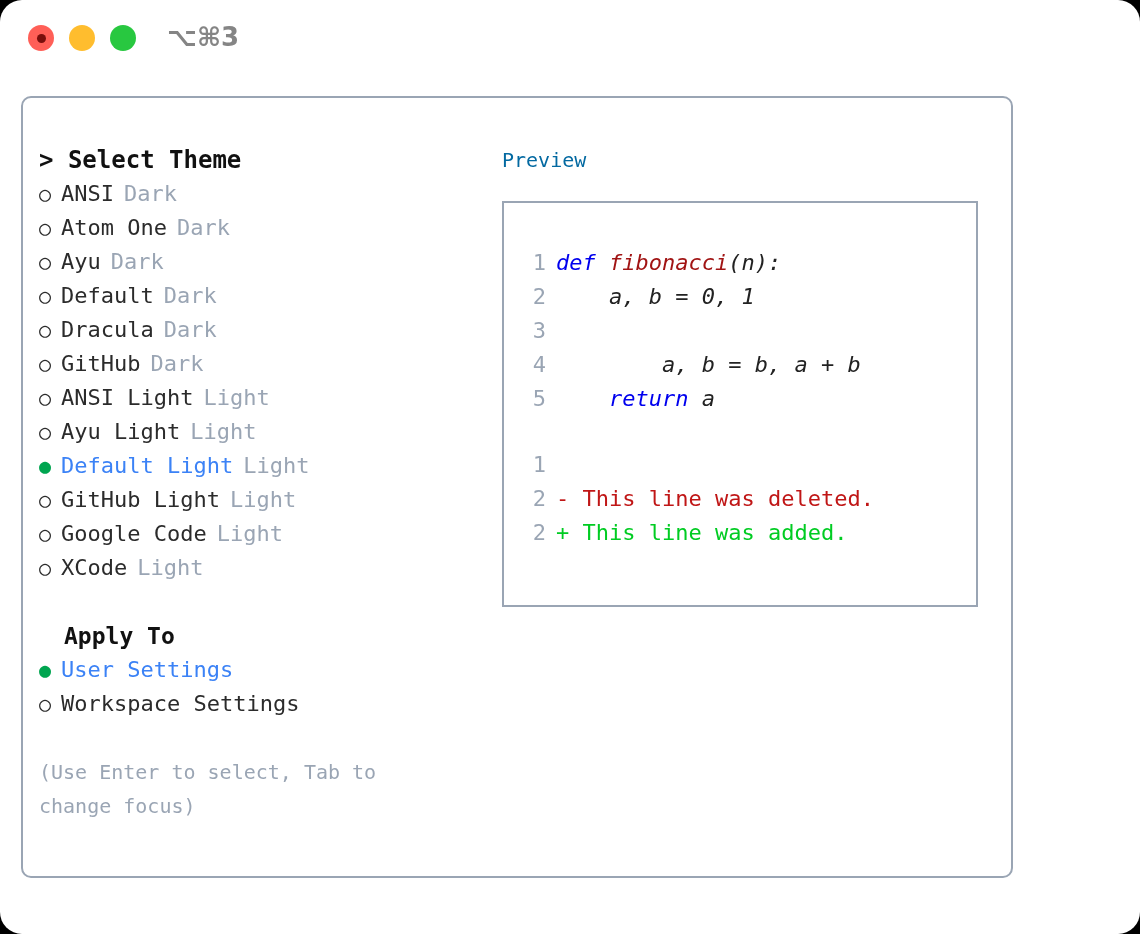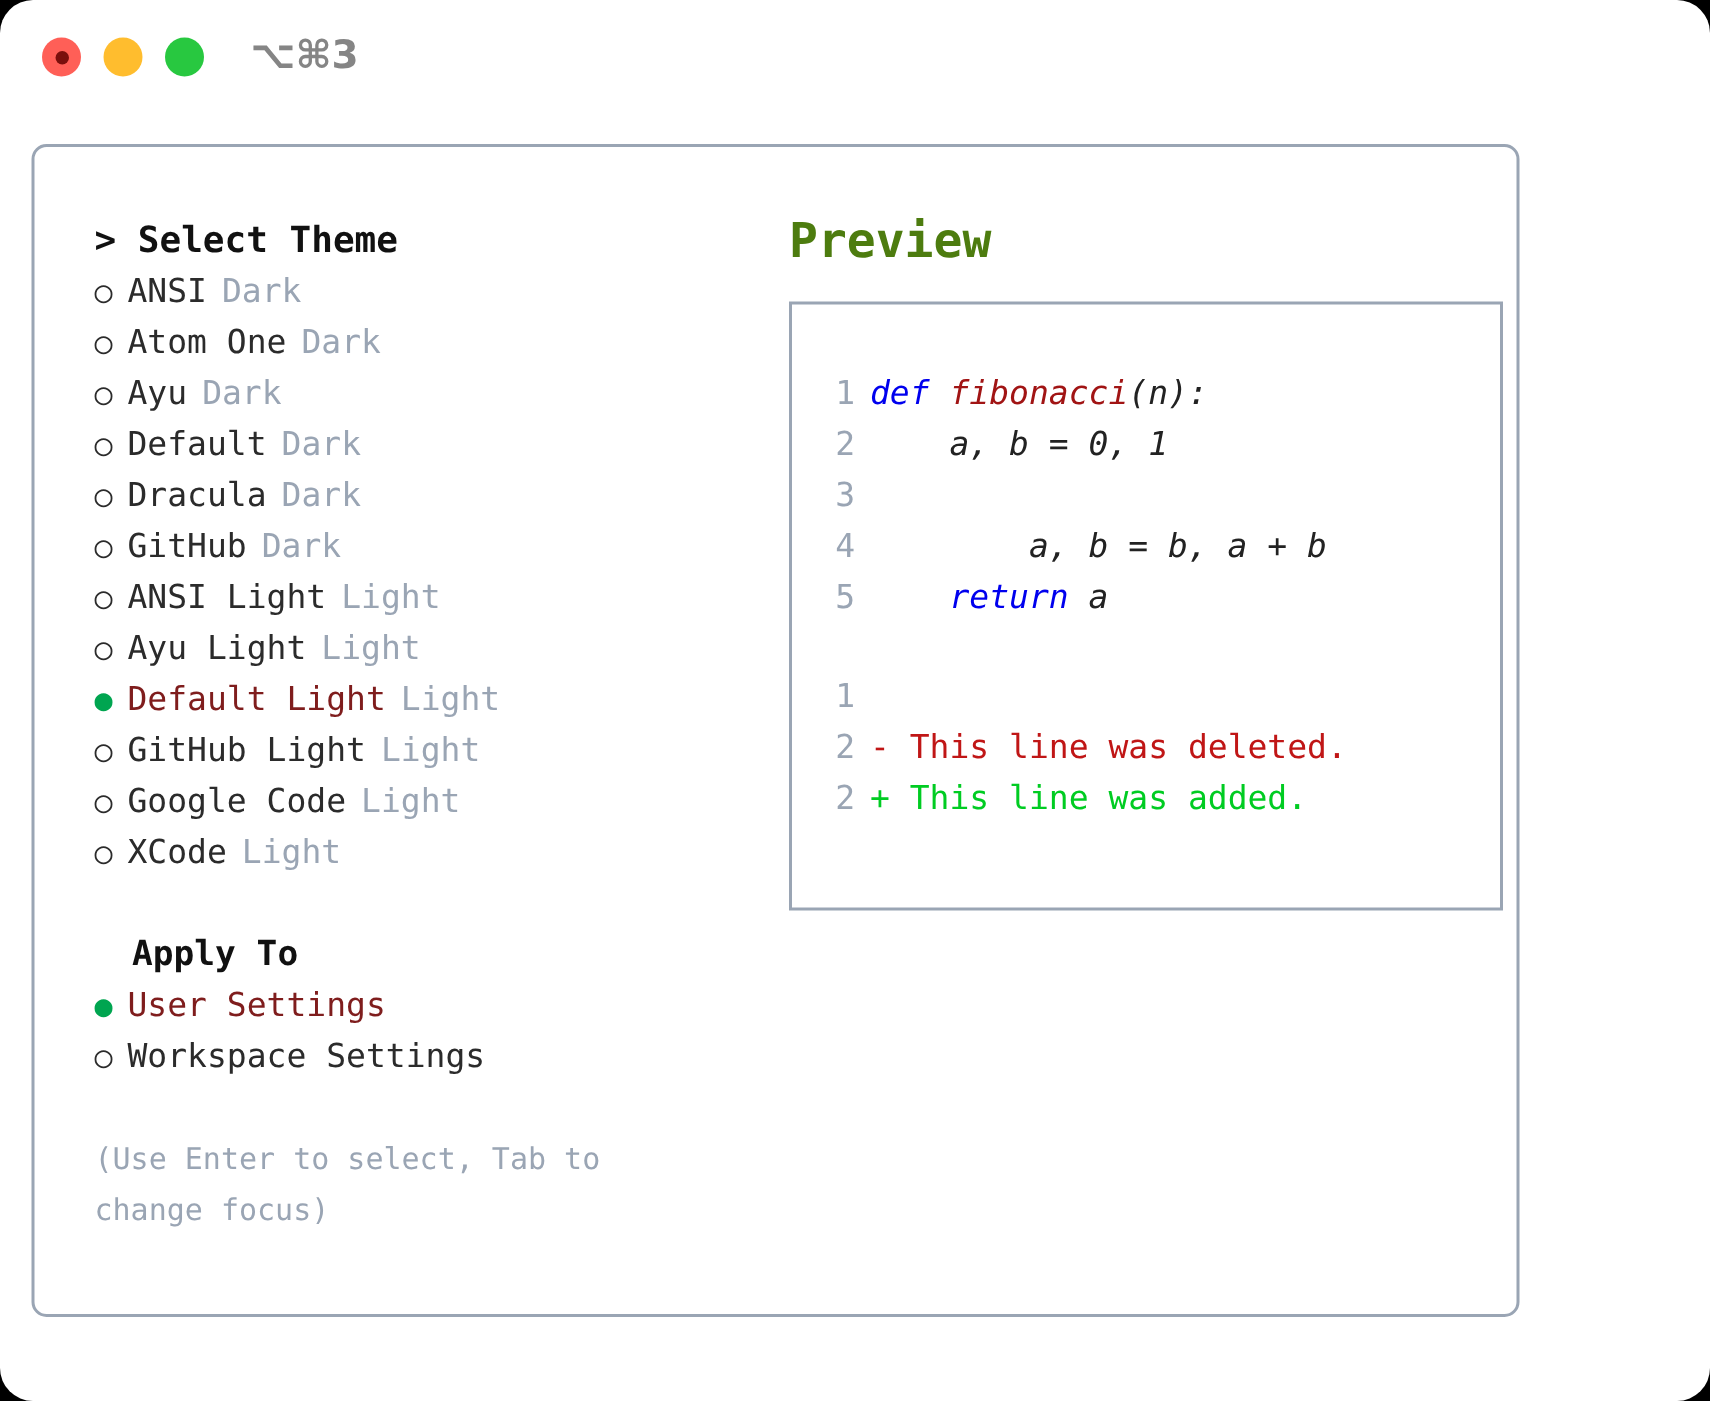--- a/index.html
+++ b/index.html
@@ -81,21 +81,20 @@
     border-radius: 10px;
     box-sizing: border-box;
     background: #ffffff;
   }
 
   .columns {
     position: absolute;
     left: 0; top: 0;
     width: 100%;
     height: 100%;
-    margin-left: 24px;
   }
 
   
   .left-col {
     position: absolute;
     left: 16px;
     top: 45px;
     width: 460px;
   }
   .section-title {
@@ -115,21 +114,21 @@
   }
   .bullet {
     width: 22px;
     flex: 0 0 22px;
     font-size: 20px;
     color: #2b2b2b;
     line-height: 34px;
   }
   .bullet.selected { color: #00a550; }
   .row-label { color: #2b2b2b; }
-  .row-label.selected { color: #7f1d1d; }
+  .row-label.selected { color: #3b82f6; }
   .row-tag {
     color: #9aa5b4;
     margin-left: 10px;
   }
 
   .spacer-block { height: 34px; }
 
   .apply-title {
     font-size: 23px;
     font-weight: bold;
@@ -148,23 +147,23 @@
   }
 
   
   .right-col {
     position: absolute;
     left: 479px;
     top: 45px;
     width: 500px;
   }
   .preview-title {
-    font-size: 32px;
-    font-weight: bold;
-    color: #4d7c0f;
+    font-size: 20px;
+    font-weight: normal;
+    color: #0369a1;
     line-height: 34px;
     white-space: pre;
   }
   .preview-box {
     margin-top: 24px;
     width: 476px;
     height: 406px;
     border: 2px solid #9aa5b4;
     box-sizing: border-box;
     background: #ffffff;

